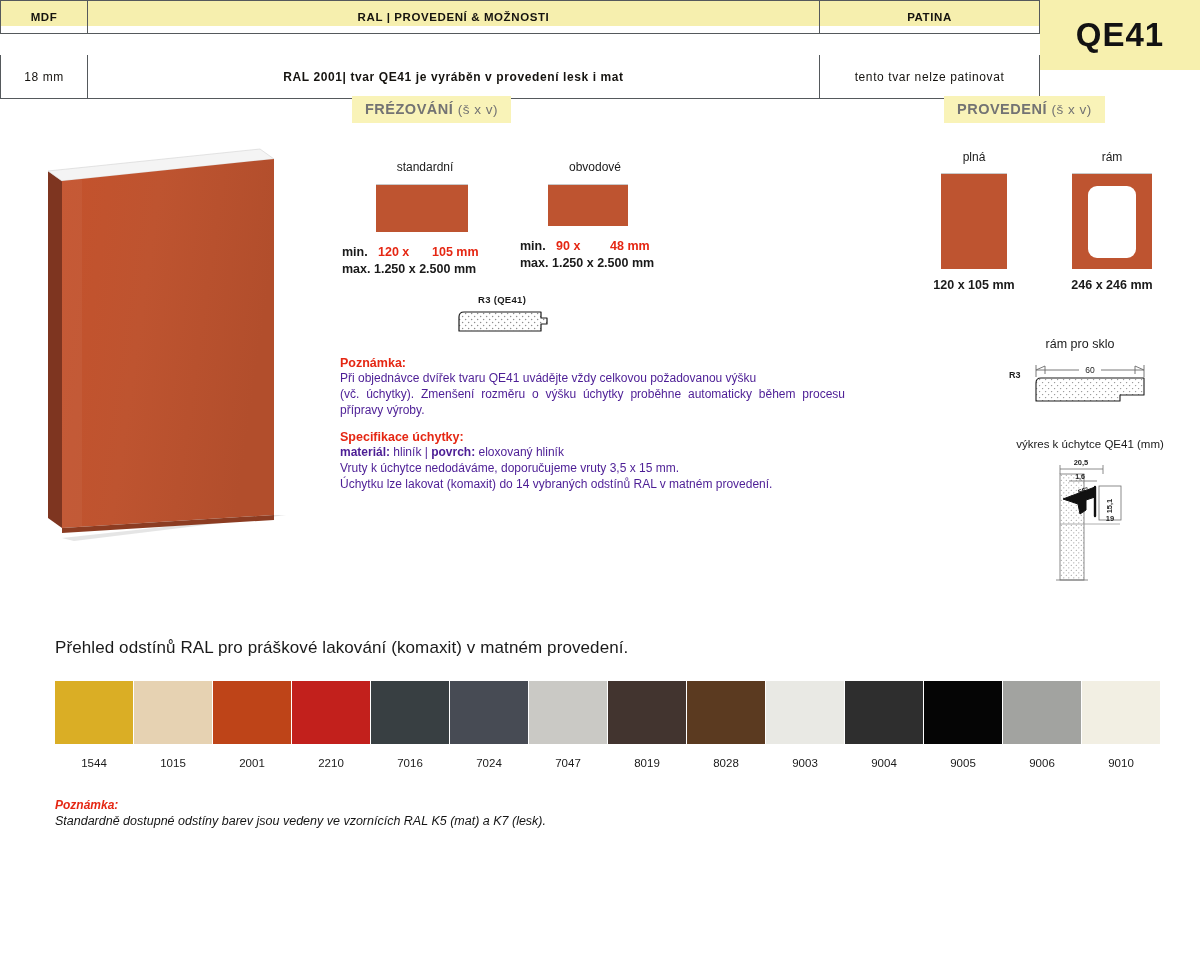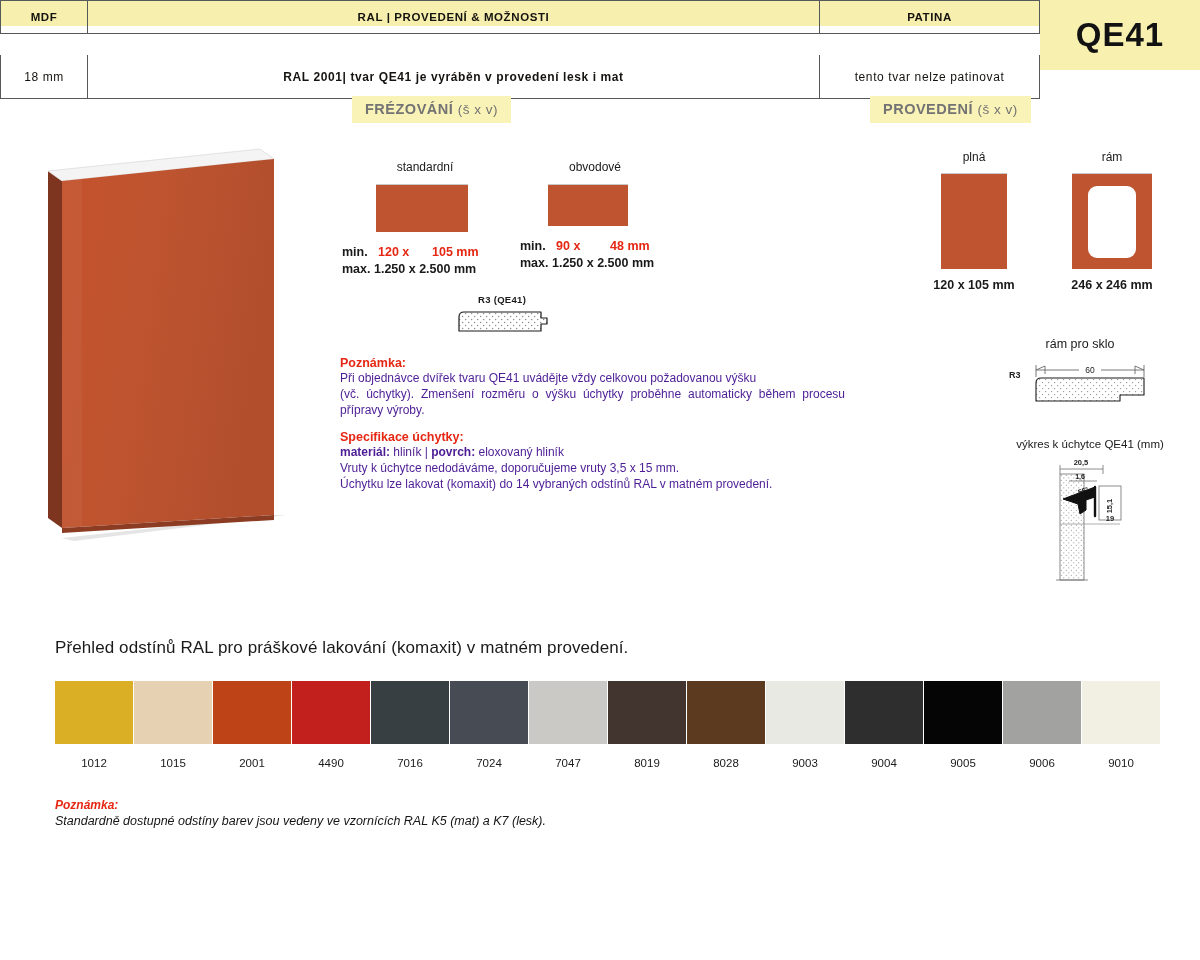--- a/index.html
+++ b/index.html
@@ -47,21 +47,21 @@
   .sec-label {
     position:absolute;
     background:#F9F3B8;
     padding:5px 13px 6px 13px;
     font-size:14.5px; font-weight:bold;
     letter-spacing:.5px; color:#737373;
     white-space:nowrap;
   }
   .sec-label .paren { font-weight:normal; font-size:13.5px; }
   #lbl-frez { left:352px; top:96px; }
-  #lbl-prov { left:870px; top:96px; }
+  #lbl-prov { left:944px; top:96px; }
 
   
   .door-wrap { position:absolute; left:38px; top:143px; width:260px; height:400px; }
 
   
   .mill-block { position:absolute; text-align:left; }
   #mill-std { left:342px; top:160px; width:200px; }
   #mill-obv { left:520px; top:160px; width:200px; }
   .mill-title { font-size:12px; text-align:center; width:150px; margin:0 0 10px 0; color:#1a1a1a; }
   #mill-std .mill-title { margin-left:8px; }
@@ -309,33 +309,33 @@
 
     <line x1="56" y1="126" x2="88" y2="126" stroke="#6f6f6f" stroke-width="0.8"></line>
   </svg>
 </div>
 
 <div class="palette-title">Přehled odstínů RAL pro práškové lakování (komaxit) v matném provedení.</div>
 
 <div class="swatches">
   <div class="sw-item">
       <div class="sw-chip" style="background: rgb(218, 174, 37);"></div>
-      <div class="sw-code">1012</div>
+      <div class="sw-code">1544</div>
     </div>
   <div class="sw-item">
       <div class="sw-chip" style="background: rgb(230, 210, 178);"></div>
       <div class="sw-code">1015</div>
     </div>
   <div class="sw-item">
       <div class="sw-chip" style="background: rgb(190, 68, 24);"></div>
       <div class="sw-code">2001</div>
     </div>
   <div class="sw-item">
       <div class="sw-chip" style="background: rgb(194, 32, 28);"></div>
-      <div class="sw-code">4490</div>
+      <div class="sw-code">2210</div>
     </div>
   <div class="sw-item">
       <div class="sw-chip" style="background: rgb(56, 63, 66);"></div>
       <div class="sw-code">7016</div>
     </div>
   <div class="sw-item">
       <div class="sw-chip" style="background: rgb(71, 75, 84);"></div>
       <div class="sw-code">7024</div>
     </div>
   <div class="sw-item">

